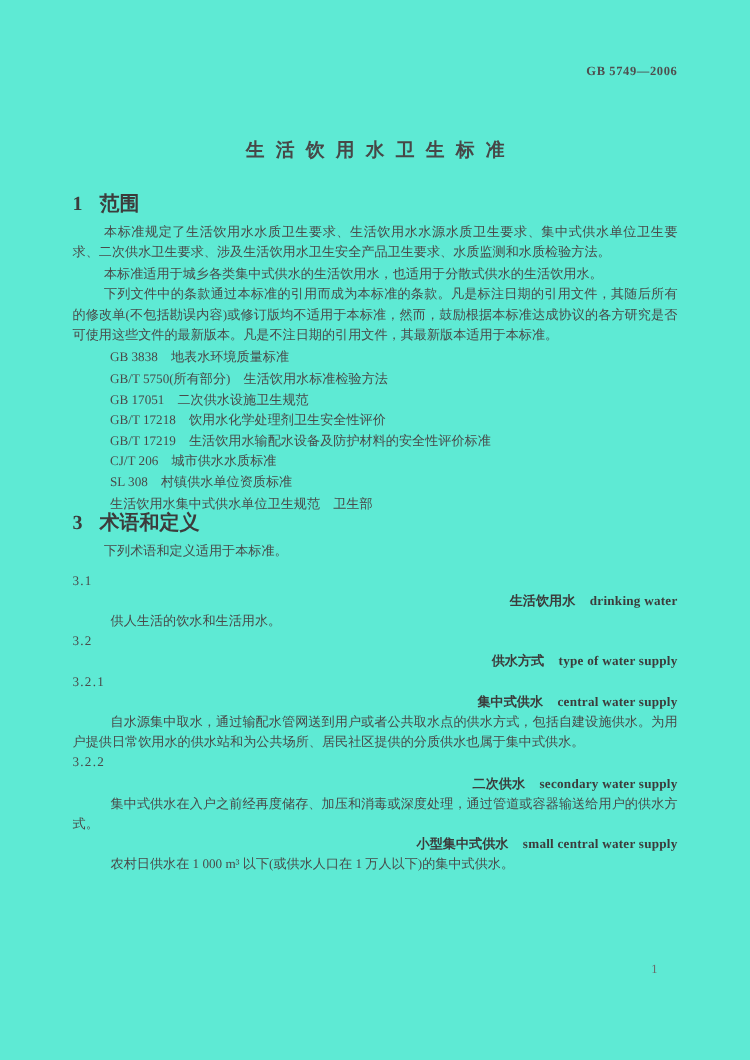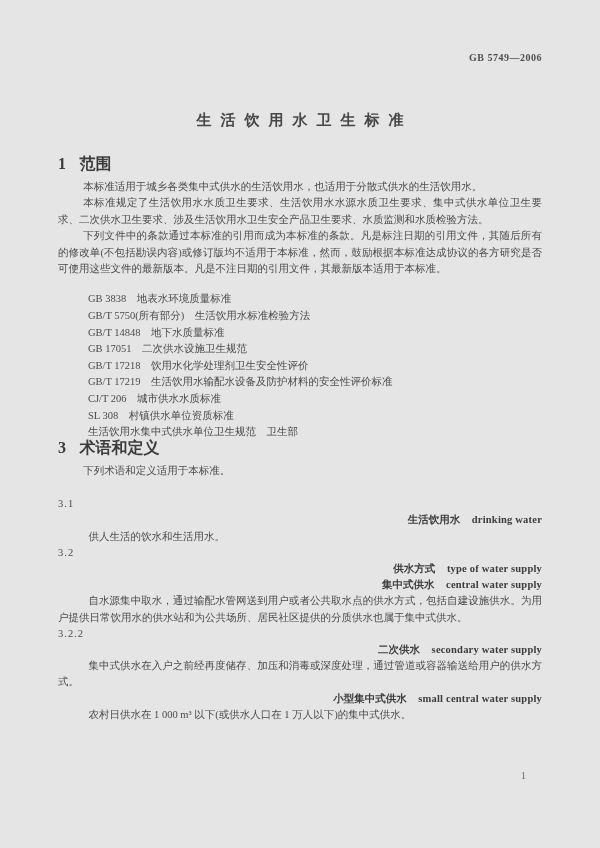--- a/index.html
+++ b/index.html
@@ -6,21 +6,21 @@
   html, body { background: #ffffff; }
   body {
     width: 600px; height: 848px;
     font-family: "Liberation Serif", "DejaVu Serif", serif;
     color: #4a4a4a;
     overflow: hidden;
   }
   .page {
     position: relative;
     width: 600px; height: 848px;
-    background: #e5e5e5;
+    background: #5eead4;
     padding: 52px 58px 0 58px;
   }
   .doc-code {
     text-align: right;
     font-size: 10px;
     font-weight: bold;
     letter-spacing: 0.5px;
     color: #4f4f4f;
     height: 13px;
   }
@@ -45,29 +45,29 @@
   #sec3-heading { }
   .para {
     margin-top: 9px;
     font-size: 10.5px;
     line-height: 16.4px;
     text-align: justify;
     text-indent: 2.4em;
     color: #4a4a4a;
   }
   .para + .para { margin-top: 0; }
-  .ref-list { margin-top: 14px; }
+  .ref-list { margin-top: 2px; }
   .ref-item {
     margin-left: 30px;
     font-size: 10.5px;
     line-height: 16.6px;
     color: #4a4a4a;
     white-space: nowrap;
   }
-  .terms-area { margin-top: 17px; }
+  .terms-area { margin-top: 7px; }
   .term-num {
     font-size: 10.5px;
     line-height: 16.2px;
     color: #4a4a4a;
     letter-spacing: 1px;
   }
   .term-line {
     margin-left: 30px;
     font-size: 10.5px;
     line-height: 16.2px;
@@ -97,29 +97,28 @@
 
 <div class="page">
 
   <div class="doc-code">GB 5749—2006</div>
 
   <div class="doc-title">生活饮用水卫生标准</div>
 
   <div class="sec-heading" id="sec1-heading">
     <span>1</span><span class="sec-label">范围</span>
   </div>
+  <p class="para">本标准规定了生活饮用水水质卫生要求、生活饮用水水源水质卫生要求、集中式供水单位卫生要求、二次供水卫生要求、涉及生活饮用水卫生安全产品卫生要求、水质监测和水质检验方法。</p>
   <p class="para">本标准适用于城乡各类集中式供水的生活饮用水，也适用于分散式供水的生活饮用水。</p>
-  <p class="para">本标准规定了生活饮用水水质卫生要求、生活饮用水水源水质卫生要求、集中式供水单位卫生要求、二次供水卫生要求、涉及生活饮用水卫生安全产品卫生要求、水质监测和水质检验方法。</p>
 
   <p class="para">下列文件中的条款通过本标准的引用而成为本标准的条款。凡是标注日期的引用文件，其随后所有的修改单(不包括勘误内容)或修订版均不适用于本标准，然而，鼓励根据本标准达成协议的各方研究是否可使用这些文件的最新版本。凡是不注日期的引用文件，其最新版本适用于本标准。</p>
 
   <div class="ref-list">
     <div class="ref-item">GB 3838　地表水环境质量标准</div>
     <div class="ref-item">GB/T 5750(所有部分)　生活饮用水标准检验方法</div>
-    <div class="ref-item">GB/T 14848　地下水质量标准</div>
     <div class="ref-item">GB 17051　二次供水设施卫生规范</div>
     <div class="ref-item">GB/T 17218　饮用水化学处理剂卫生安全性评价</div>
     <div class="ref-item">GB/T 17219　生活饮用水输配水设备及防护材料的安全性评价标准</div>
     <div class="ref-item">CJ/T 206　城市供水水质标准</div>
     <div class="ref-item">SL 308　村镇供水单位资质标准</div>
     <div class="ref-item">生活饮用水集中式供水单位卫生规范　卫生部</div>
   </div>
 
   <div class="sec-heading" id="sec3-heading">
     <span>3</span><span class="sec-label">术语和定义</span>
@@ -137,20 +136,21 @@
     </div>
 
     <div>
       <div class="term-num">3.2</div>
       <div class="term-line">
         <span>供水方式</span><span class="term-en">type of water supply</span>
       </div>
     </div>
 
     <div>
+      <div class="term-num">3.2.1</div>
       <div class="term-line">
         <span>集中式供水</span><span class="term-en">central water supply</span>
       </div>
       <p class="def">自水源集中取水，通过输配水管网送到用户或者公共取水点的供水方式，包括自建设施供水。为用户提供日常饮用水的供水站和为公共场所、居民社区提供的分质供水也属于集中式供水。</p>
     </div>
 
     <div>
       <div class="term-num">3.2.2</div>
       <div class="term-line">
         <span>二次供水</span><span class="term-en">secondary water supply</span>

